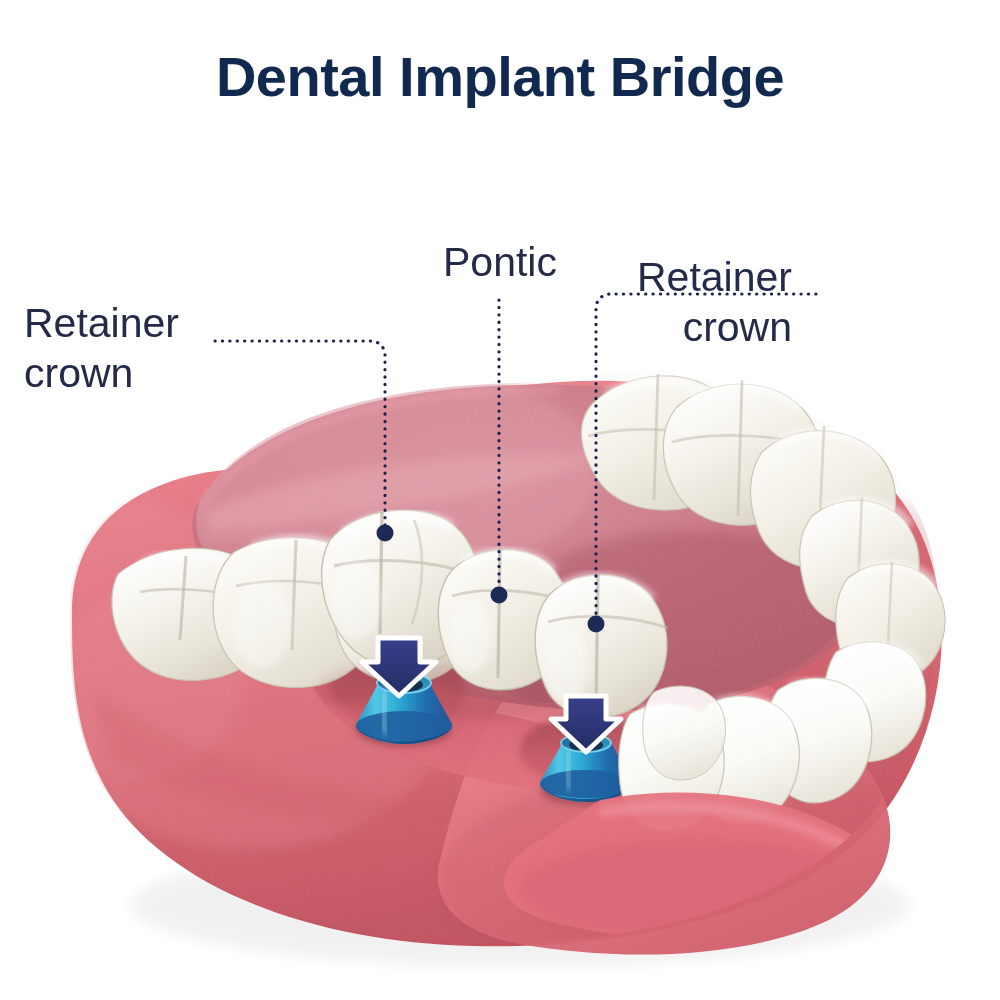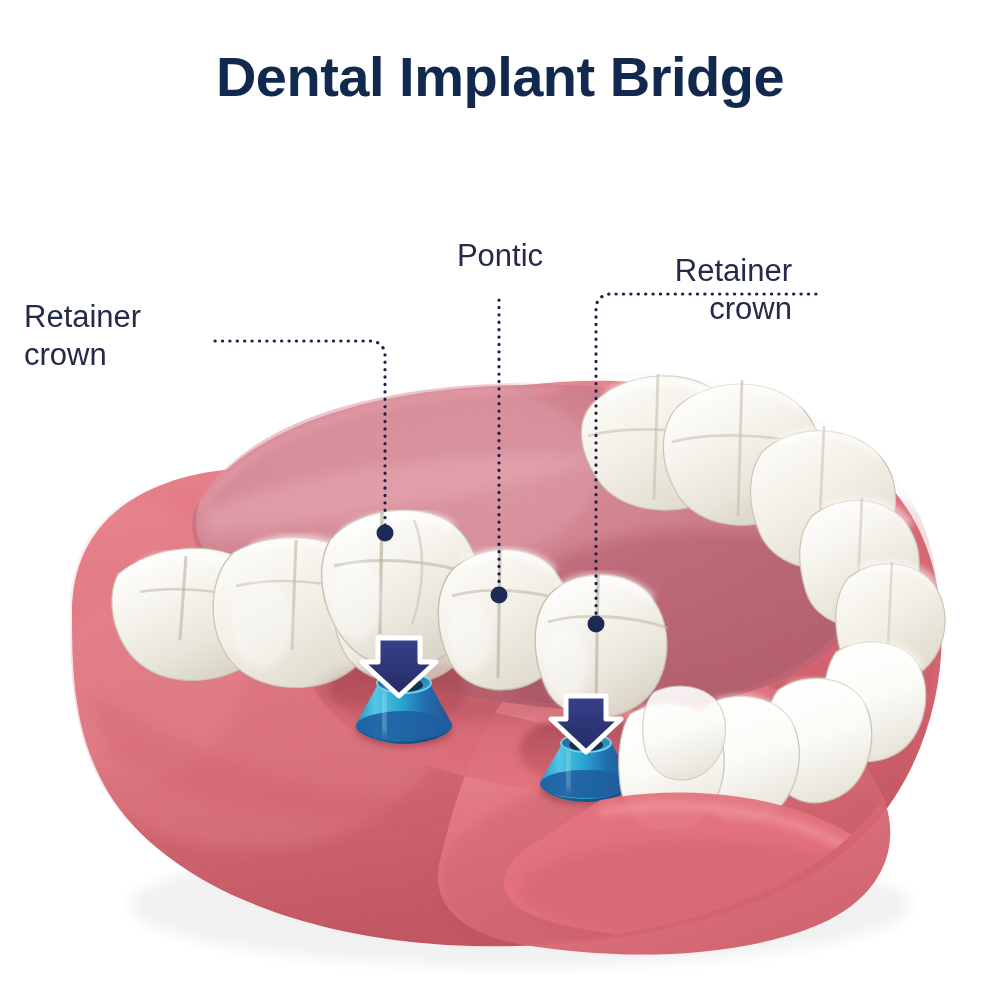--- a/index.html
+++ b/index.html
@@ -23,21 +23,21 @@
     letter-spacing:-0.5px;
     color:#12294f;
     font-family:"Liberation Sans","DejaVu Sans",sans-serif;
     line-height:1.05;
   }
 
   
   .label{
     position:absolute;
     color:#242a47;
-    font-size:31px;
+    font-size:41px;
     line-height:1.22;
     font-weight:400;
     white-space:pre-line;
   }
   .label-left   {left:24px; top:298px; text-align:left;}
   .label-pontic {left:375px;top:237px; width:250px; text-align:center;}
   .label-right  {right:20px;top:252px; text-align:right;}
 
   
   svg.art{position:absolute;left:0;top:0;width:1000px;height:1000px;display:block;}

